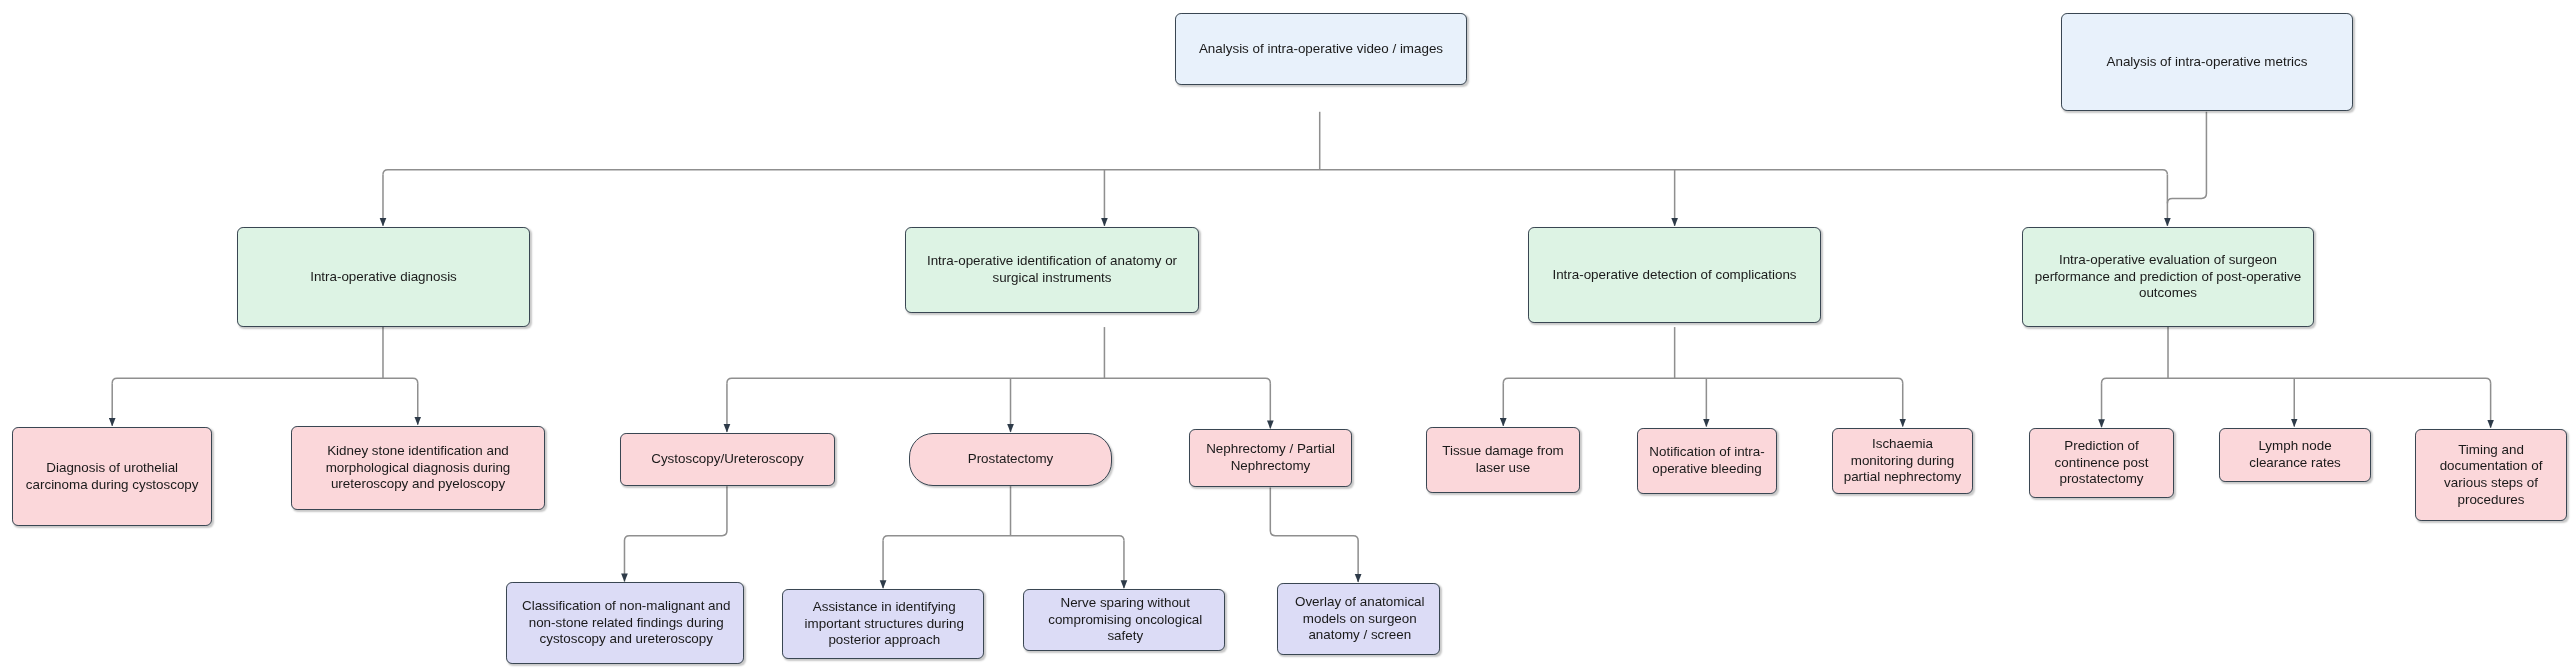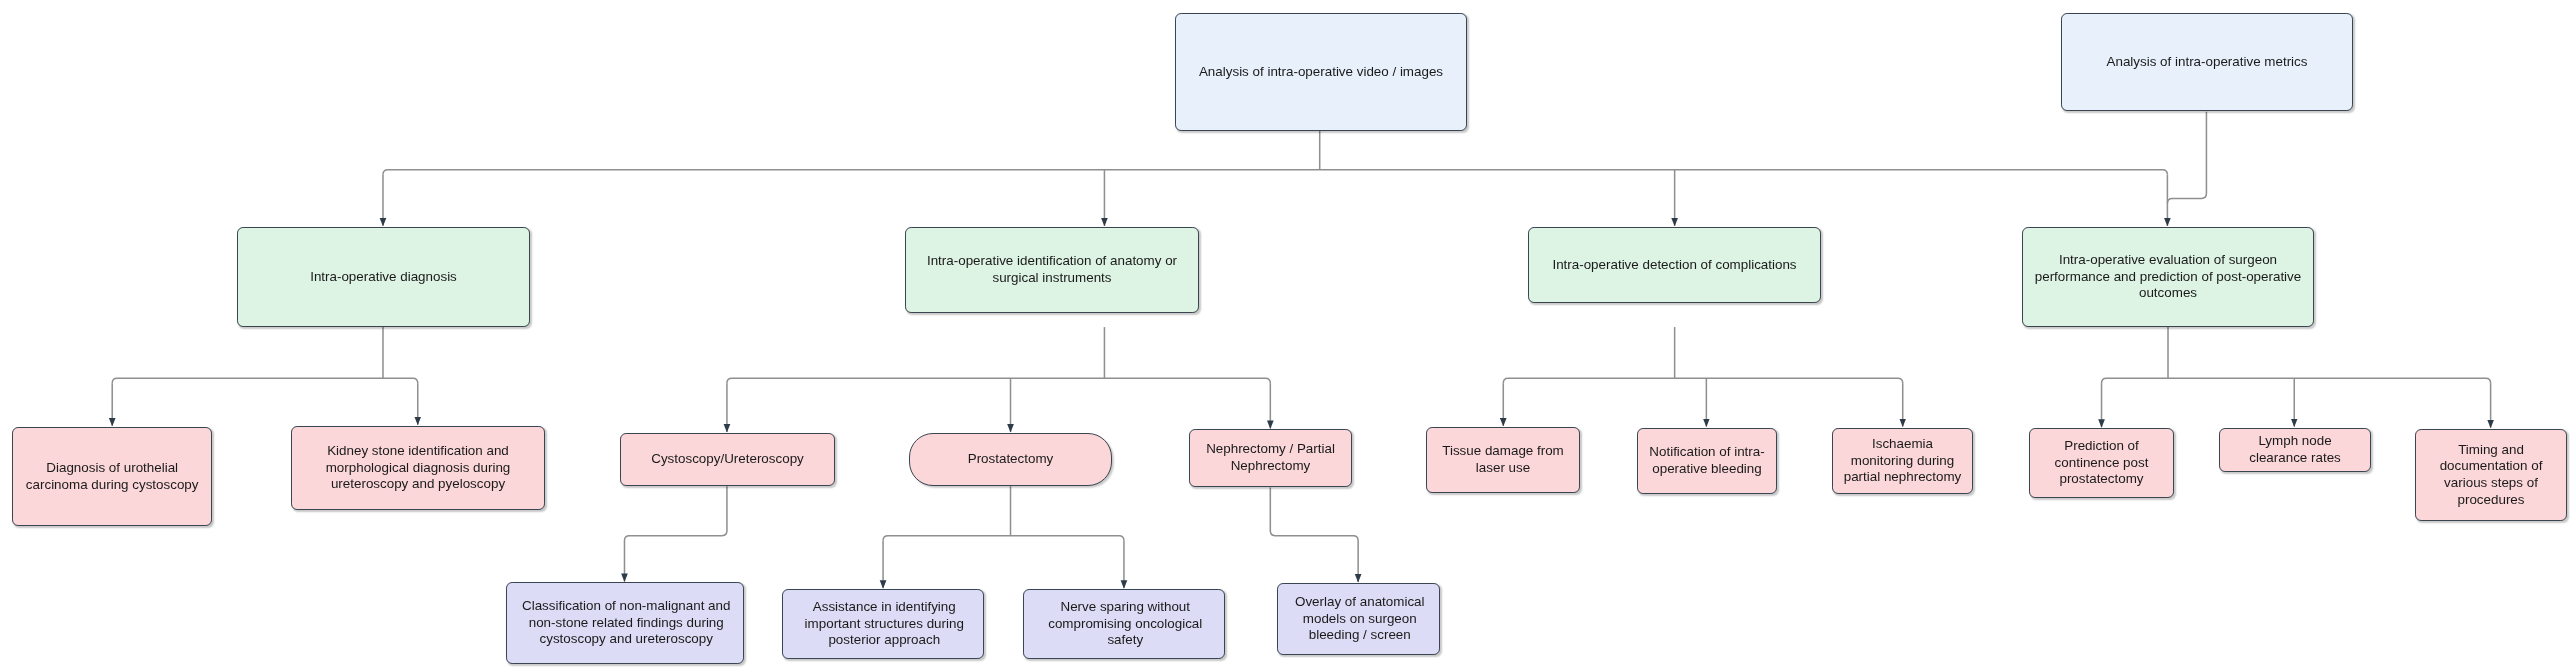--- a/index.html
+++ b/index.html
@@ -85,39 +85,39 @@
     <path class="edge" marker-end="url(#arrow)" d="M4084,628 V701"></path>
 
     <path class="edge" marker-end="url(#arrow)" d="M1192,797 V870 Q1192,878 1184,878 H1032 Q1024,878 1024,886 V953"></path>
     <path class="edge" d="M1657,797 V878"></path>
     <path class="edge" d="M1448,886 Q1448,878 1456,878 H1835 Q1843,878 1843,886"></path>
     <path class="edge" marker-end="url(#arrow)" d="M1448,886 V964"></path>
     <path class="edge" marker-end="url(#arrow)" d="M1843,886 V964"></path>
     <path class="edge" marker-end="url(#arrow)" d="M2083,799 V870 Q2083,878 2091,878 H2219 Q2227,878 2227,886 V954"></path>
   </svg>
 
-  <div class="node lvl1" style="left:1175px; top:13.4px;  width:292px; height:118px;">Analysis of intra-operative video / images</div>
+  <div class="node lvl1" style="left:1175px; top:13.4px;  width:292px; height:72px;">Analysis of intra-operative video / images</div>
   <div class="node lvl1" style="left:2061px; top:13.4px;  width:292px; height:98px;">Analysis of intra-operative metrics</div>
 
   <div class="node lvl2" style="left:237px;  top:227px; width:293px; height:100px;">Intra-operative diagnosis</div>
   <div class="node lvl2" style="left:905px; top:227px; width:294px; height:86px;">Intra-operative identification of anatomy or surgical instruments</div>
-  <div class="node lvl2" style="left:1528px; top:227px; width:293px; height:76px;">Intra-operative detection of complications</div>
+  <div class="node lvl2" style="left:1528px; top:227px; width:293px; height:96px;">Intra-operative detection of complications</div>
   <div class="node lvl2" style="left:2022px; top:227px; width:292px; height:100px;">Intra-operative evaluation of surgeon performance and prediction of post-operative outcomes</div>
 
   <div class="node lvl3" style="left:12.2px;   top:427px; width:200px; height:99px;">Diagnosis of urothelial carcinoma during cystoscopy</div>
   <div class="node lvl3" style="left:291px;  top:426px; width:254px; height:84px;">Kidney stone identification and morphological diagnosis during ureteroscopy and pyeloscopy</div>
   <div class="node lvl3" style="left:620px; top:433px; width:215px; height:53px;">Cystoscopy/Ureteroscopy</div>
   <div class="node lvl3" style="left:909px; top:433px; width:203px; height:53px;border-radius:24px;">Prostatectomy</div>
   <div class="node lvl3" style="left:1189px; top:429px; width:163px; height:58px;">Nephrectomy / Partial Nephrectomy</div>
   <div class="node lvl3" style="left:1426px; top:427px; width:154px; height:66px;">Tissue damage from laser use</div>
   <div class="node lvl3" style="left:1637px; top:428px; width:140px; height:66px;">Notification of intra-operative bleeding</div>
   <div class="node lvl3" style="left:1832px; top:428px; width:141px; height:66px;">Ischaemia monitoring during partial nephrectomy</div>
   <div class="node lvl3" style="left:2029px; top:428px; width:145px; height:70px;">Prediction of continence post prostatectomy</div>
-  <div class="node lvl3" style="left:2219px; top:428px; width:152px; height:44px;">Lymph node clearance rates</div>
+  <div class="node lvl3" style="left:2219px; top:428px; width:152px; height:54px;">Lymph node clearance rates</div>
   <div class="node lvl3" style="left:2415px; top:429px; width:152px; height:92px;">Timing and documentation of various steps of procedures</div>
 
   <div class="node lvl4" style="left:506px;  top:582px; width:238px; height:82px;">Classification of non-malignant and non-stone related findings during cystoscopy and ureteroscopy</div>
   <div class="node lvl4" style="left:782px; top:589px; width:202px; height:70px;">Assistance in identifying important structures during posterior approach</div>
-  <div class="node lvl4" style="left:1023px; top:589px; width:202px; height:70px;">Nerve sparing without compromising oncological safety</div>
-  <div class="node lvl4" style="left:1277px; top:583px; width:163px; height:72px;">Overlay of anatomical models on surgeon bleeding / screen</div>
+  <div class="node lvl4" style="left:1023px; top:589px; width:202px; height:62px;">Nerve sparing without compromising oncological safety</div>
+  <div class="node lvl4" style="left:1277px; top:583px; width:163px; height:72px;">Overlay of anatomical models on surgeon anatomy / screen</div>
 
 </div>
 
 
 </body></html>

